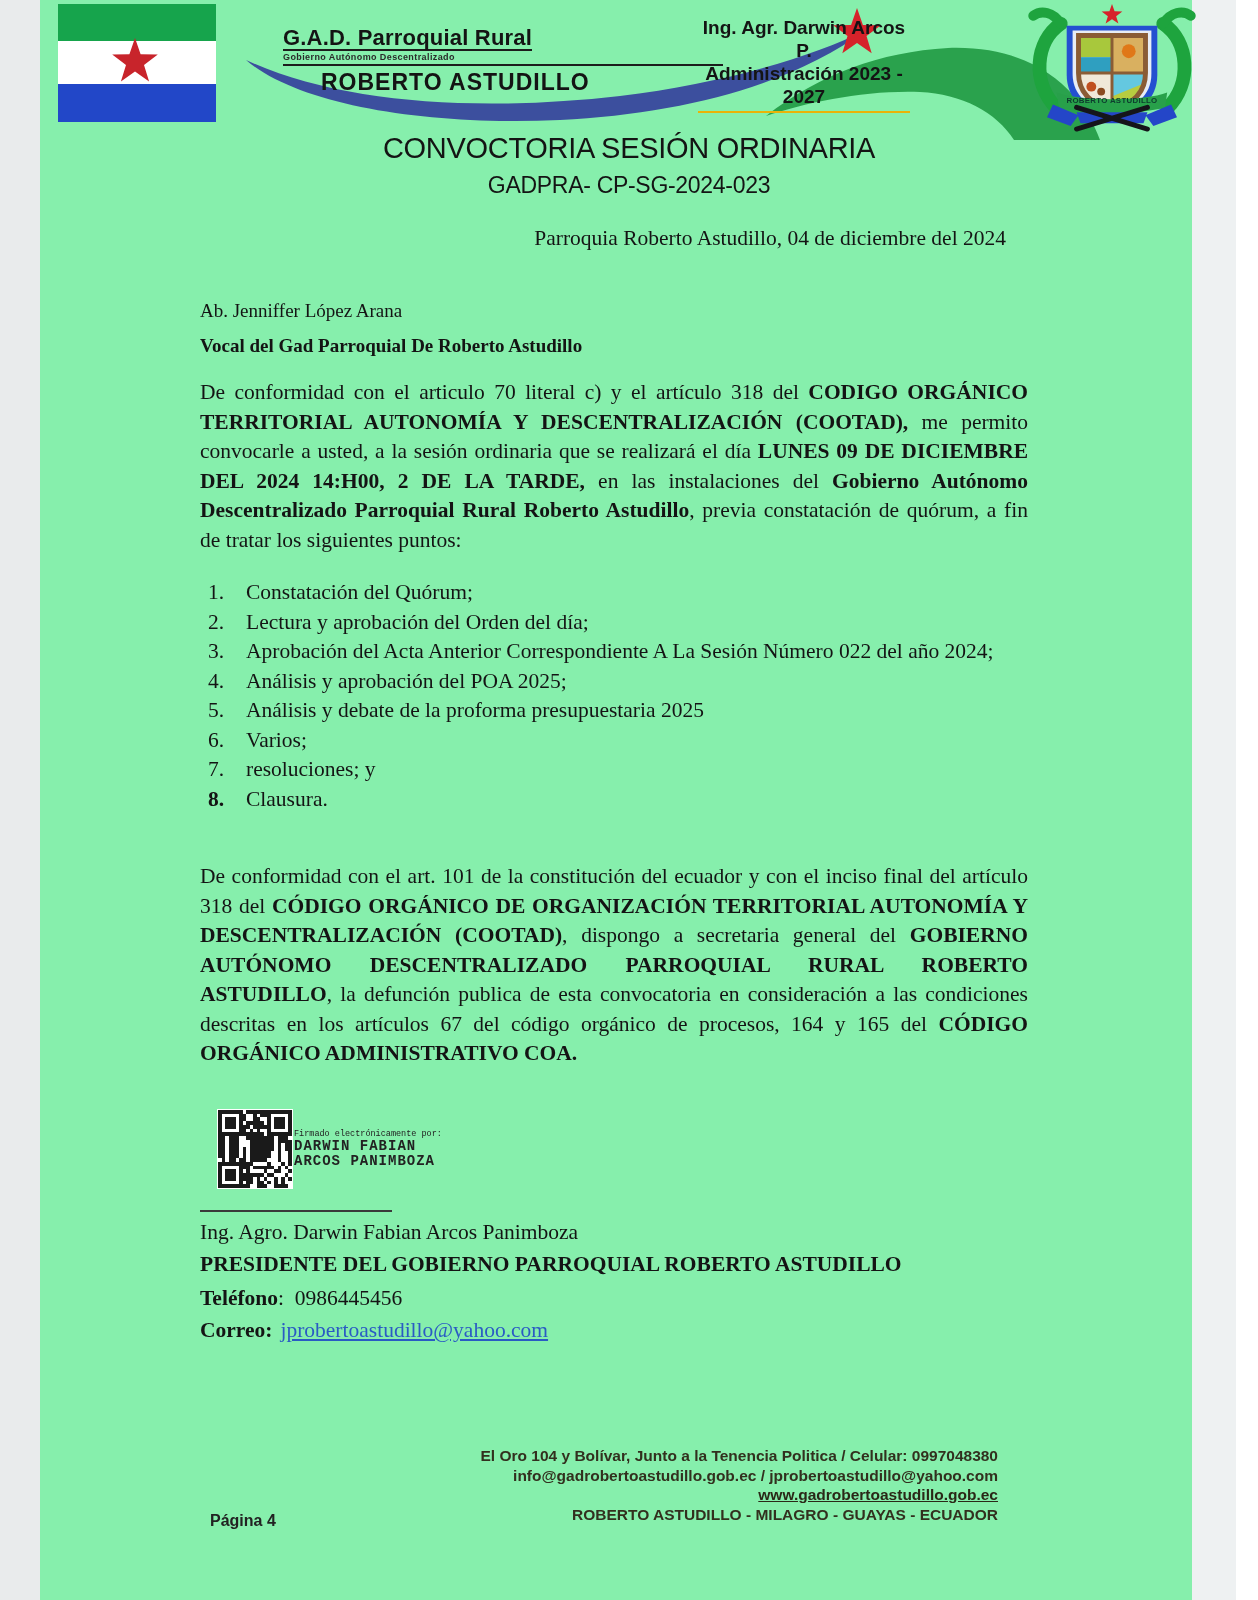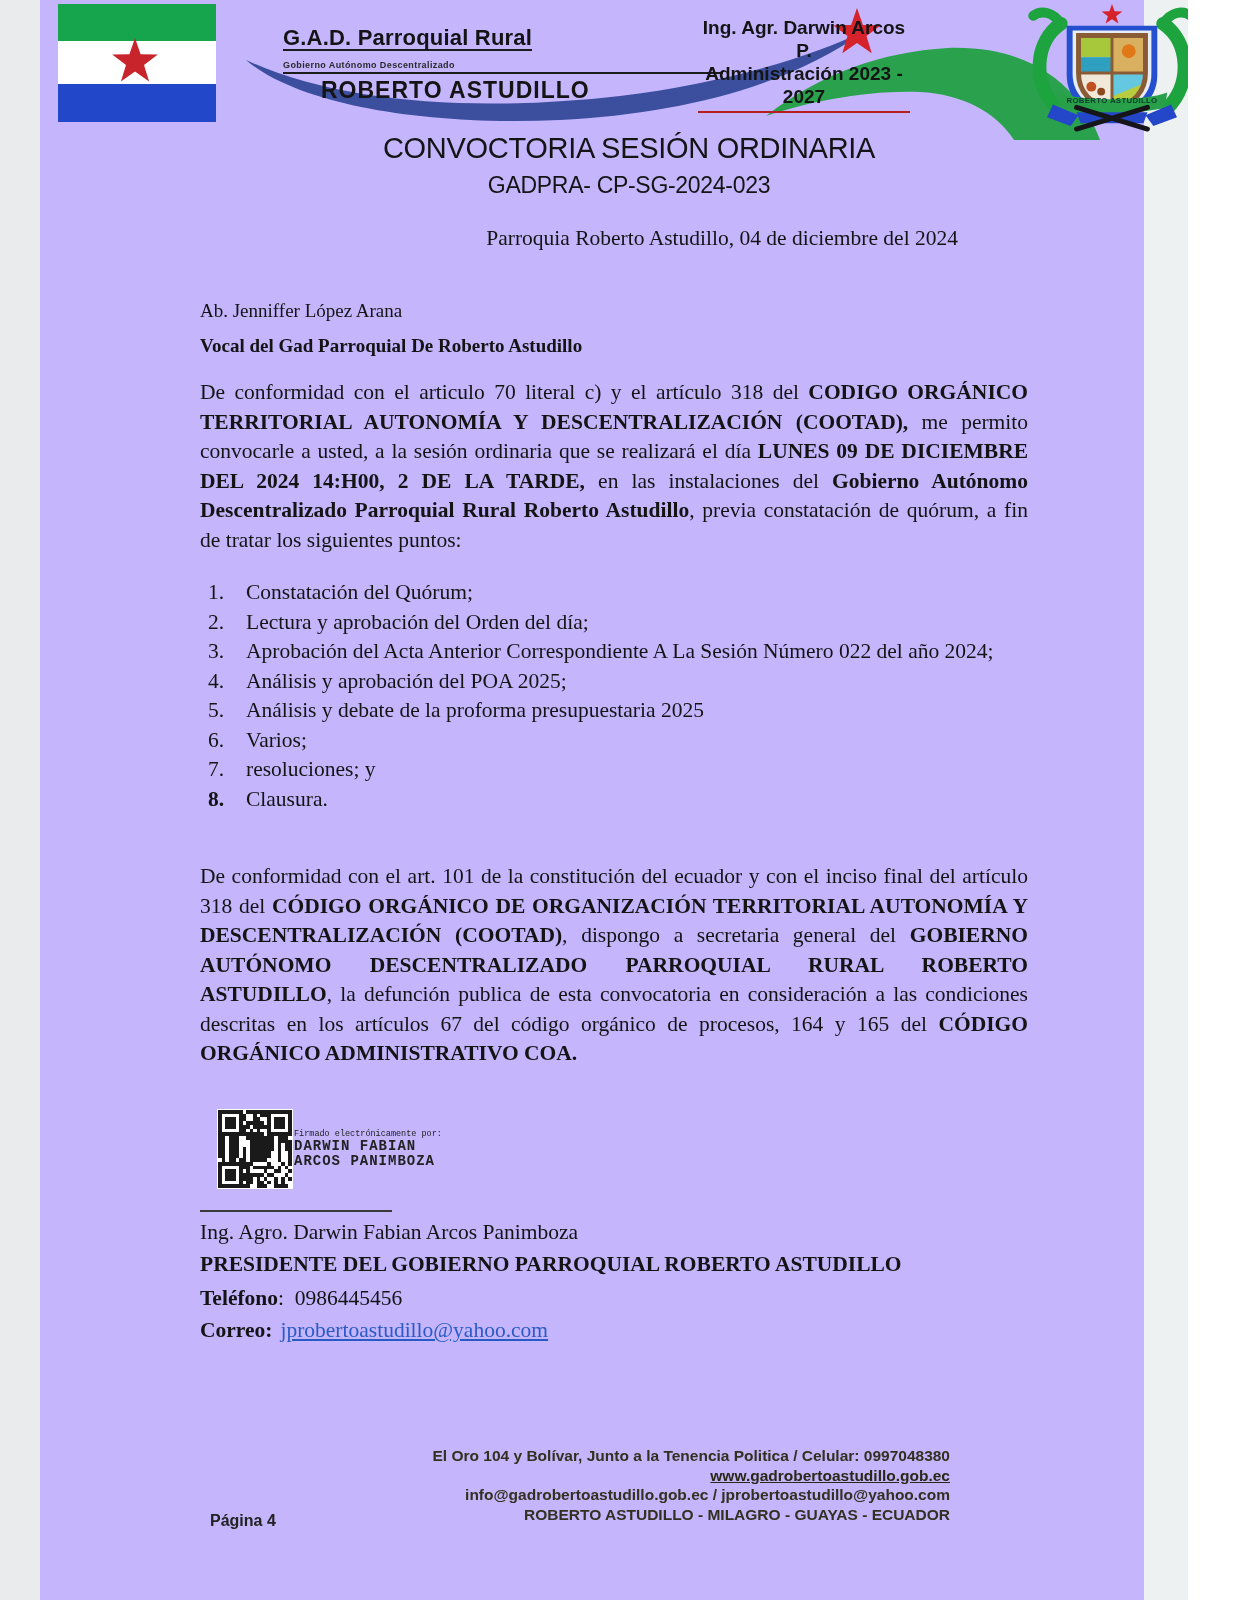--- a/index.html
+++ b/index.html
@@ -1,33 +1,33 @@
 <!DOCTYPE html>
 <html><head>
 <meta charset="utf-8">
 <style>
   html,body{margin:0;padding:0;background:#fff;}
-  .page{position:relative;width:1188px;height:1600px;background:#c4b5fd;overflow:hidden;
-        font-family:"Liberation Serif",serif;color:#141414;}
+  .page{position:relative;width:1188px;height:1600px;background:#86efac;overflow:hidden;
+        font-family:"Liberation Serif",serif;color:#141414;padding-left:48px;}
   .scan-edge{position:absolute;top:0;height:100%;}
   .scan-edge.left{left:0;width:40px;background:#e9ebec;}
   .scan-edge.right{right:0;width:44px;background:#eef1f2;}
 
   
   .header-art{position:absolute;left:0;top:0;width:1258px;height:142px;}
   .org-block{position:absolute;left:283px;top:26px;width:442px;z-index:2;
              font-family:"Liberation Sans",sans-serif;}
   .org-name{display:inline-block;font-weight:700;font-size:22px;letter-spacing:.2px;
             border-bottom:2px solid #1c1c1c;line-height:1.05;}
-  .org-sub{font-weight:700;font-size:9px;letter-spacing:.4px;color:#2a2a2a;margin-top:9px;}
+  .org-sub{font-weight:700;font-size:9px;letter-spacing:.4px;color:#2a2a2a;margin-top:1px;}
   .org-rule{height:2px;background:#1c1c1c;margin-top:2px;width:440px;}
   .org-parish{font-weight:700;font-size:23px;letter-spacing:1px;margin:3px 0 0 38px;}
   .admin-block{position:absolute;left:698px;top:16px;width:212px;z-index:2;text-align:center;
                font-family:"Liberation Sans",sans-serif;font-weight:700;font-size:19px;
-               line-height:23px;border-bottom:2px solid #b91c1c;padding-bottom:3px;}
+               line-height:23px;border-bottom:2px solid #eab308;padding-bottom:3px;}
   .emblem{position:absolute;left:1016px;top:2px;width:192px;height:130px;z-index:3;}
 
   
   .title-block{position:absolute;left:0;top:132px;width:1258px;text-align:center;
                font-family:"Liberation Sans",sans-serif;font-weight:400;z-index:2;}
   .title-l1{font-size:29px;letter-spacing:-.3px;}
   .title-l2{font-size:23px;margin-top:7px;letter-spacing:-.3px;}
 
   .dateline{position:absolute;top:226px;right:230px;font-size:21.5px;}
 
@@ -629,18 +629,18 @@
   </div>
 
   <div class="sig-rule"></div>
   <div class="sig-name">Ing. Agro. Darwin Fabian Arcos Panimboza</div>
   <div class="sig-role">PRESIDENTE DEL GOBIERNO PARROQUIAL ROBERTO ASTUDILLO</div>
   <div class="sig-phone"><b>Teléfono</b>:&nbsp;&nbsp;<span>0986445456</span></div>
   <div class="sig-mail"><b>Correo:</b><a class="email-link">jprobertoastudillo@yahoo.com</a></div>
 
   <div class="footer">
     <div>El Oro 104 y Bolívar, Junto a la Tenencia Politica / Celular: 0997048380</div>
+    <div>info@gadrobertoastudillo.gob.ec / jprobertoastudillo@yahoo.com</div>
     <div><span class="site">www.gadrobertoastudillo.gob.ec</span></div>
-    <div>info@gadrobertoastudillo.gob.ec / jprobertoastudillo@yahoo.com</div>
     <div>ROBERTO ASTUDILLO - MILAGRO - GUAYAS - ECUADOR</div>
   </div>
   <div class="page-num">Página 4</div>
 </div>
 
 </body></html>

